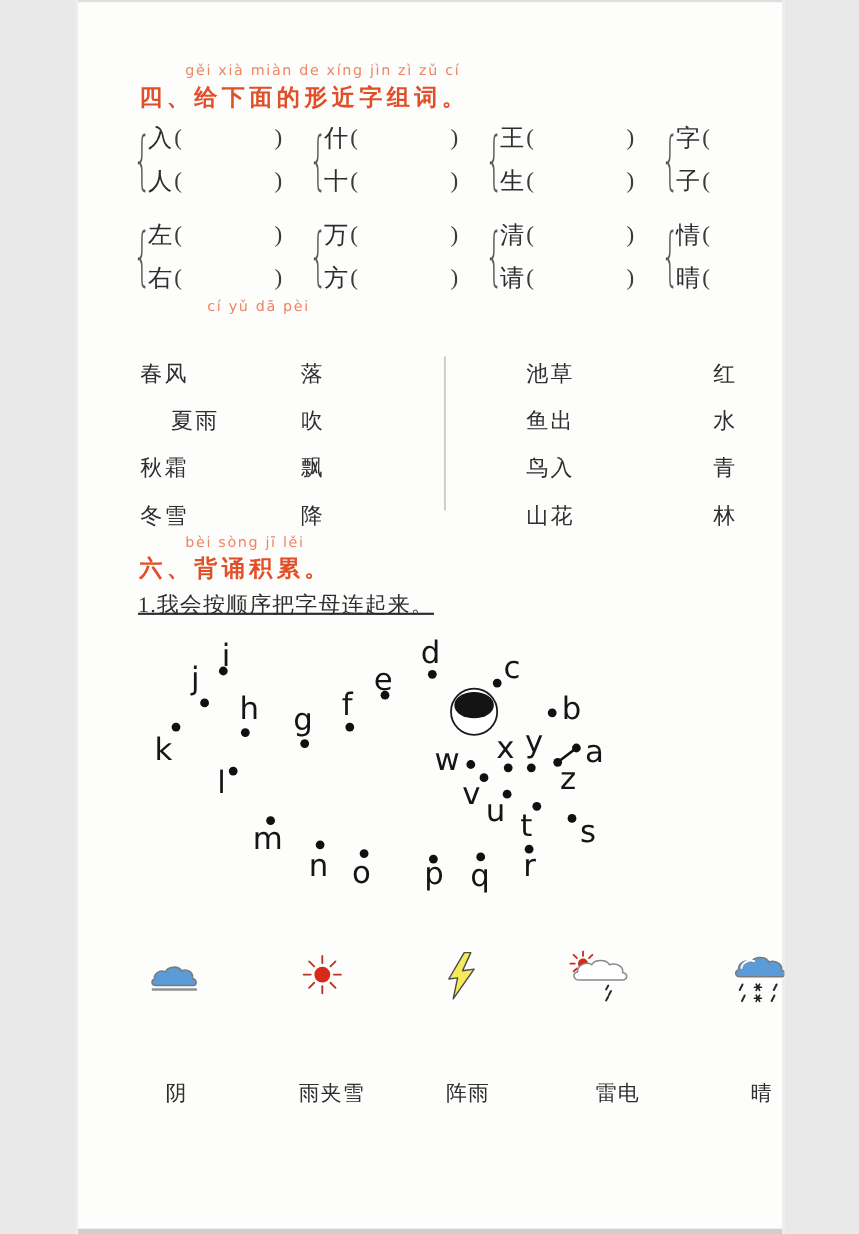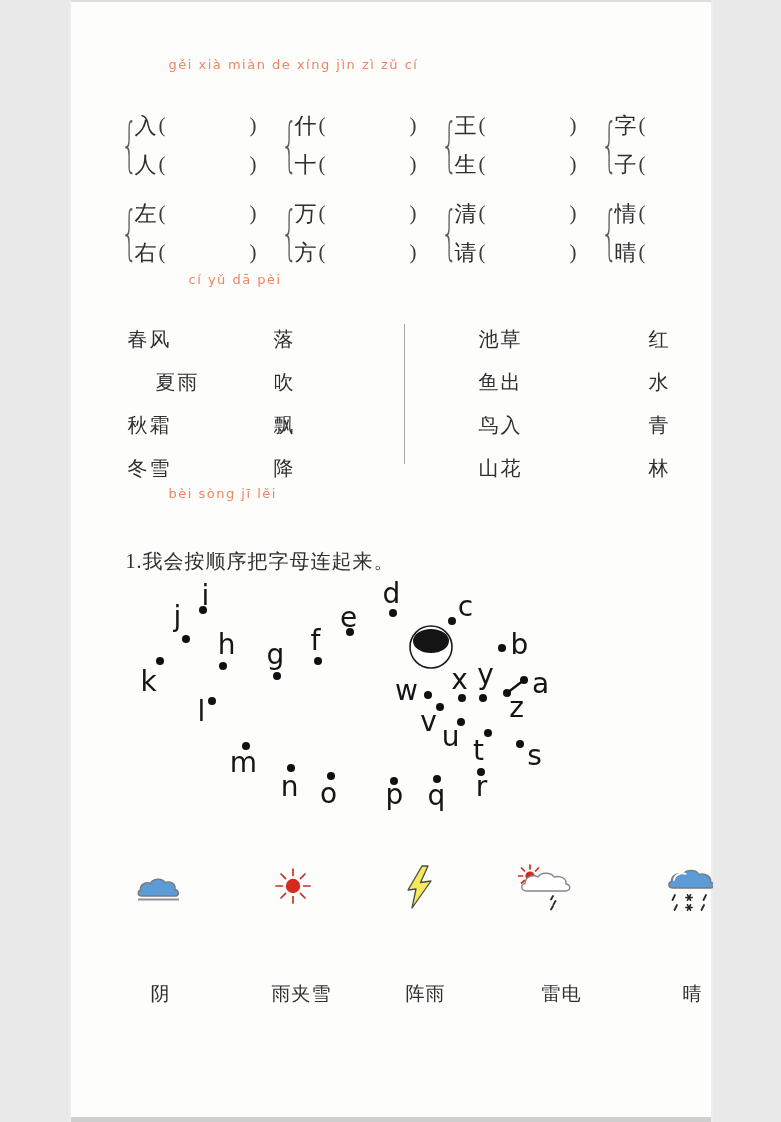--- a/index.html
+++ b/index.html
@@ -87,20 +87,21 @@
 </head>
 <body>
 
 <div class="page">
   <div class="edge edge-top"></div>
   <div class="edge edge-bottom"></div>
   <div class="edge edge-left"></div>
   <div class="edge edge-right"></div>
 
   <div class="pinyin" style="left:100px; top:57px;">gěi xià miàn de xíng jìn zì zǔ cí</div>
+  <div class="sec-title" style="left:58px; top:74px;">四、给下面的形近字组词。</div>
   <div class="s4-grid">
       <div class="s4-group">
         <span class="brace">{</span>
         <div class="s4-lines">
           <div class="s4-line">
             <span class="s4-char">入</span>
             <span class="paren">(</span>
             <span class="blank"></span>
             <span class="paren">)</span>
           </div>
@@ -248,21 +249,22 @@
       <span class="s5-cell" style="left: 523px; top: 6px;">红</span>
       <span class="s5-cell" style="left: 353px; top: 49px;">鱼出</span>
       <span class="s5-cell" style="left: 523px; top: 49px;">水</span>
       <span class="s5-cell" style="left: 353px; top: 92px;">鸟入</span>
       <span class="s5-cell" style="left: 523px; top: 92px;">青</span>
       <span class="s5-cell" style="left: 353px; top: 135px;">山花</span>
       <span class="s5-cell" style="left: 523px; top: 135px;">林</span>
     </div>
 
   <div class="pinyin" style="left:100px; top:486px;">bèi sòng jī lěi</div>
-  <div class="q-line" style="left:57px; top:548px;">1.我会按顺序把字母连起来。</div>
+  <div class="sec-title" style="left:58px; top:503px;">六、背诵积累。</div>
+  <div class="q-line" style="left:57px; top:536px;text-decoration:underline;">1.我会按顺序把字母连起来。</div>
 
   <div class="puzzle">
     <svg width="781" height="1122" viewBox="0 0 781 1122">
       <circle class="eye-outline" cx="362" cy="647" r="21"></circle>
       <ellipse class="eye-pupil" cx="362" cy="641" rx="18" ry="12"></ellipse>
       <line class="sample-line" x1="438" y1="693" x2="455" y2="680"></line>
     </svg>
   <span class="dot-label" style="left: 472px; top: 684px;">a</span>
       <span class="dot" style="left: 455px; top: 680px;"></span>
       <span class="dot-label" style="left: 451px; top: 645px;">b</span>

